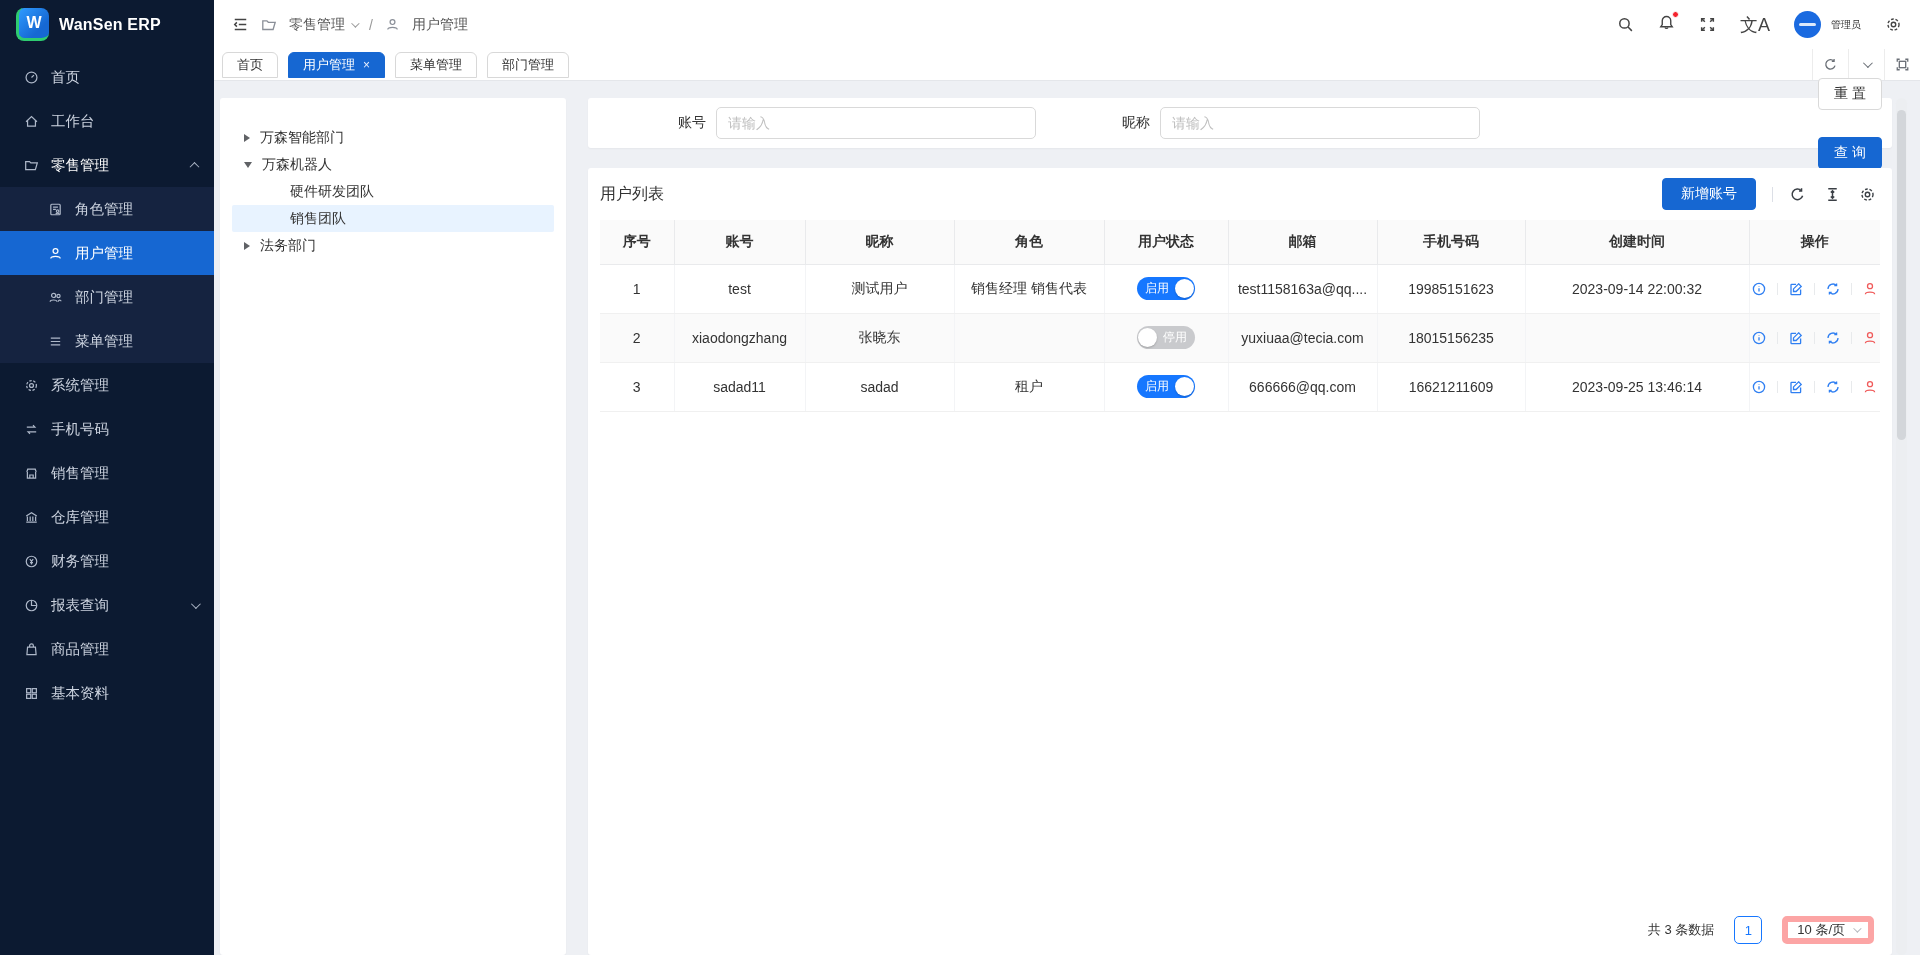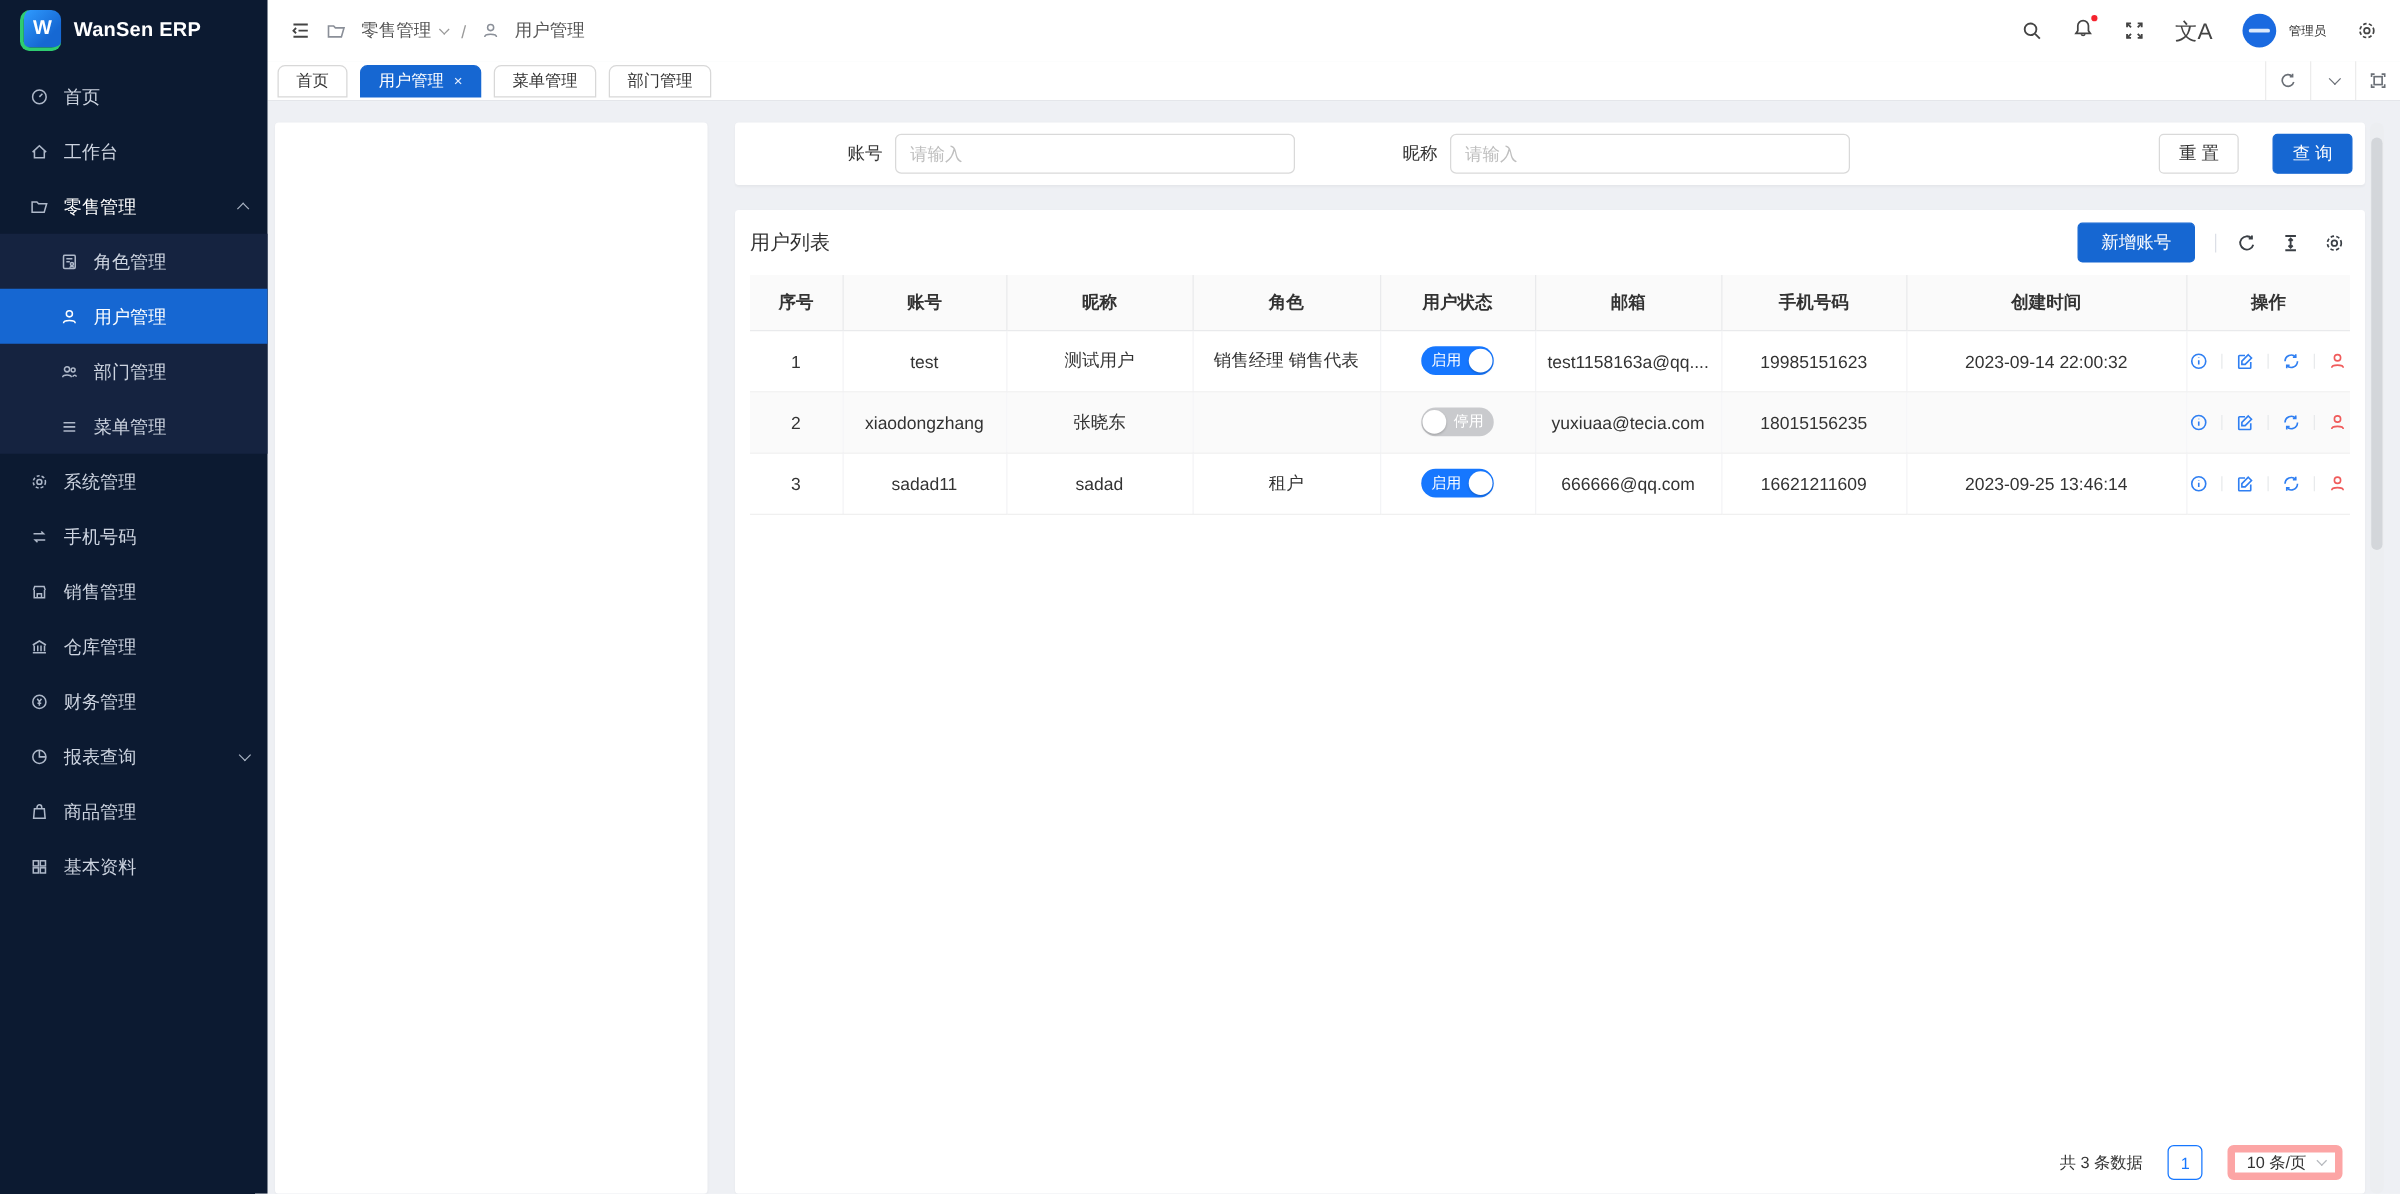--- a/index.html
+++ b/index.html
@@ -77,21 +77,21 @@
 
   
   .filter-card { position:absolute; left:374px; top:16px; right:28px; height:50px;
     display:flex; align-items:center; padding:0 10px 0 90px; }
   .field { display:flex; align-items:center; gap:10px; }
   .field + .field { margin-left:86px; }
   .field-label { font-size:14px; color:#333; white-space:nowrap; }
   .field input { width:320px; height:32px; border:1px solid #d9d9d9; border-radius:5px; padding:0 11px;
     font-size:14px; color:#333; outline:none; font-family:inherit; }
   .field input::placeholder { color:#bfbfbf; }
-  .filter-btns { margin-left:auto; display:flex; gap:27px; }
+  .filter-btns { margin-left:auto; display:flex; gap:27px;flex-direction:column; }
   .btn { height:32px; padding:0 15px; border-radius:4px; font-size:14px; display:flex; align-items:center; cursor:pointer; white-space:nowrap; }
   .btn-plain { border:1px solid #d9d9d9; background:#fff; color:#333; }
   .btn-primary { border:1px solid #1667d2; background:#1667d2; color:#fff; }
 
   
   .list-card { position:absolute; left:374px; top:86px; right:28px; bottom:0; padding:0 12px; }
   .list-head { height:52px; display:flex; align-items:center; }
   .list-title { font-size:16px; color:#333; }
   .list-head-right { margin-left:auto; display:flex; align-items:center; }
   .add-btn { height:32px; padding:0 18px; }
@@ -372,20 +372,40 @@
             <rect x="4.6" y="4.6" width="6.8" height="6.8"></rect>
             <path d="M2.4 5V2.4H5M11 2.4h2.6V5M13.6 11v2.6H11M5 13.6H2.4V11"></path>
           </svg>
         </span>
     </div>
   </div>
 
   <main class="content">
 
     <section class="card dept-card">
+      <div class="tree">
+        <div class="tree-row">
+          <span class="caret-right"></span>
+          <span>万森智能部门</span>
+        </div>
+        <div class="tree-row">
+          <span class="caret-down"></span>
+          <span>万森机器人</span>
+        </div>
+        <div class="tree-row child">
+          <span>硬件研发团队</span>
+        </div>
+        <div class="tree-row child selected">
+          <span>销售团队</span>
+        </div>
+        <div class="tree-row">
+          <span class="caret-right"></span>
+          <span>法务部门</span>
+        </div>
+      </div>
     </section>
 
     <section class="card filter-card">
       <div class="field">
         <span class="field-label">账号</span>
         <input placeholder="请输入" style="">
       </div>
       <div class="field">
         <span class="field-label">昵称</span>
         <input placeholder="请输入" style="">

